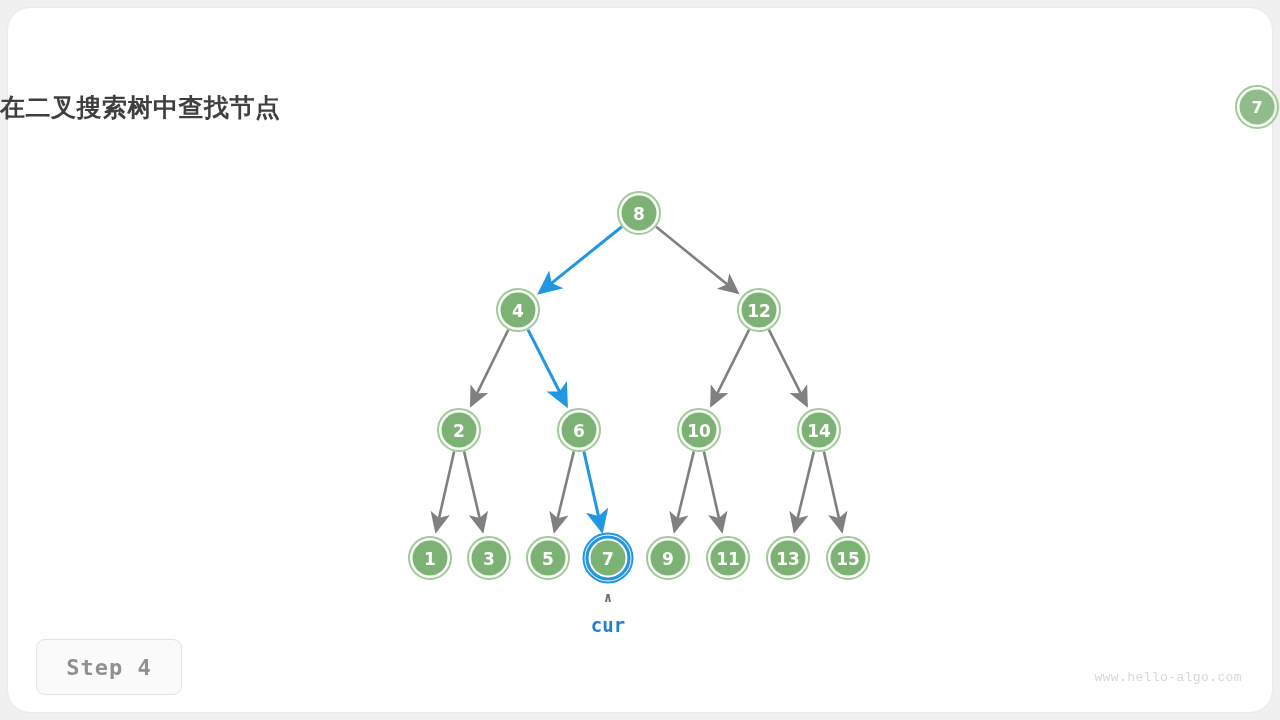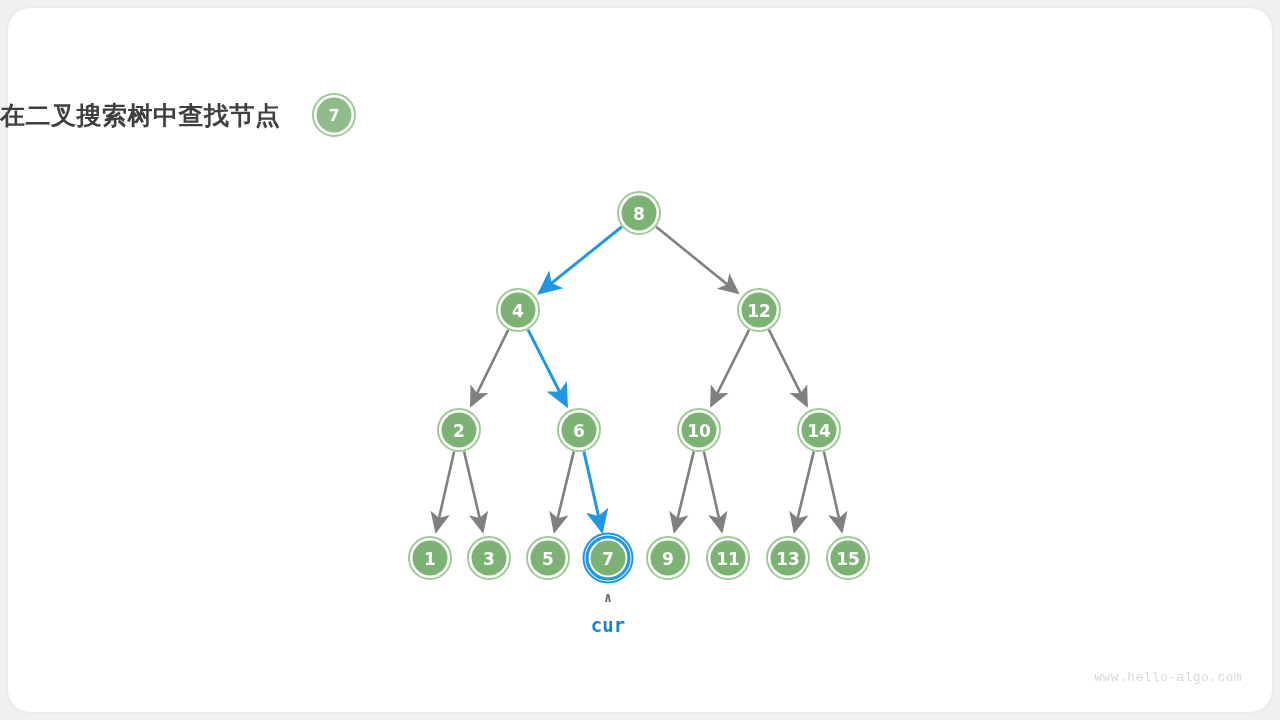--- a/index.html
+++ b/index.html
@@ -25,25 +25,25 @@
     top: 8px;
     width: 1264px;
     height: 704px;
     background: #ffffff;
     border-radius: 22px;
     box-shadow: 0 0 3px rgba(0,0,0,0.07);
   }
   .title-row {
     position: absolute;
     left: 0;
-    top: 92px;
+    top: 84px;
     width: 1280px;
     display: flex;
     align-items: center;
-    justify-content: flex-start;
+    justify-content: space-between;
     gap: 30px;
   }
   .title-text {
     font-family: "DejaVu Sans", "Liberation Sans", sans-serif;
     font-size: 25px;
     font-weight: bold;
     color: #3f3f3f;
     letter-spacing: 0.5px;
     white-space: nowrap;
   }
@@ -233,15 +233,18 @@
           <text class="node-num" x="848" y="558.5">15</text>
         </g>
       </g>
 
     <g>
       <text class="caret-label" id="caret-glyph" x="608" y="602">∧</text>
       <text class="cur-label" id="cur-glyph" x="608" y="632" fill="#2196e3">cur</text>
     </g>
   </svg>
 
+  <div class="step-badge">
+    <span>Step 4</span>
+  </div>
 
   <div class="watermark">www.hello-algo.com</div>
 </div>
 
 </body></html>

